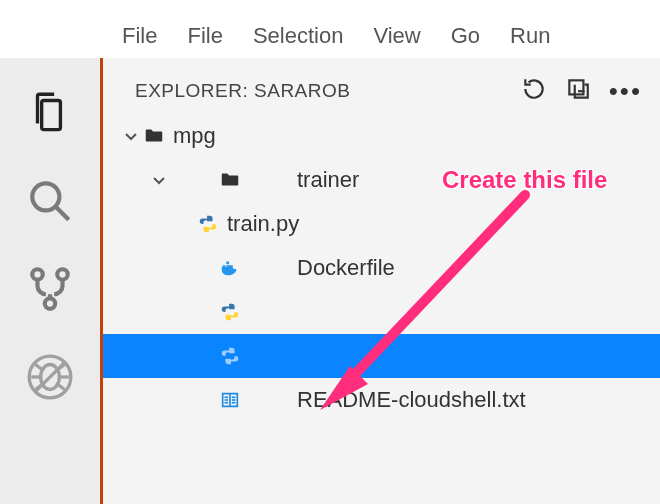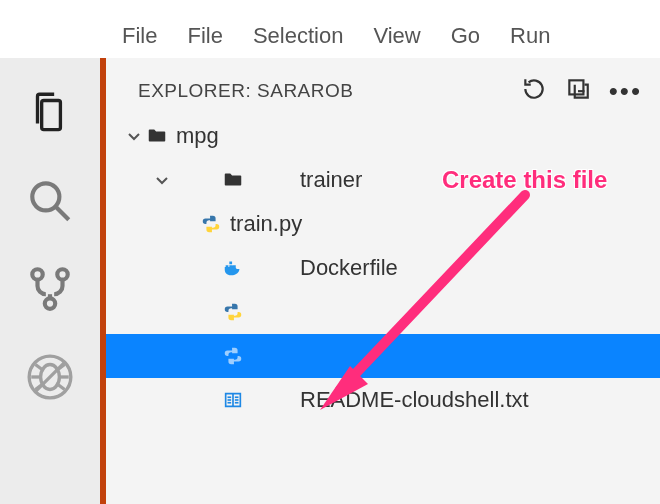--- a/index.html
+++ b/index.html
@@ -42,21 +42,21 @@
   .activitybar svg { width: 50px; height: 50px; }
 
   
   .sidebar {
     position: absolute;
     top: 58px;
     left: 100px;
     width: calc(660px - 100px);
     height: calc(504px - 58px);
     background: #f4f4f4;
-    border-left: 6px solid #c2410c;
+    border-left: 3px solid #c2410c;
   }
 
   .sidebar-header {
     display: flex;
     align-items: center;
     justify-content: space-between;
     padding: 18px 18px 8px 32px;
   }
   .sidebar-header .title {
     font-size: 19px;

